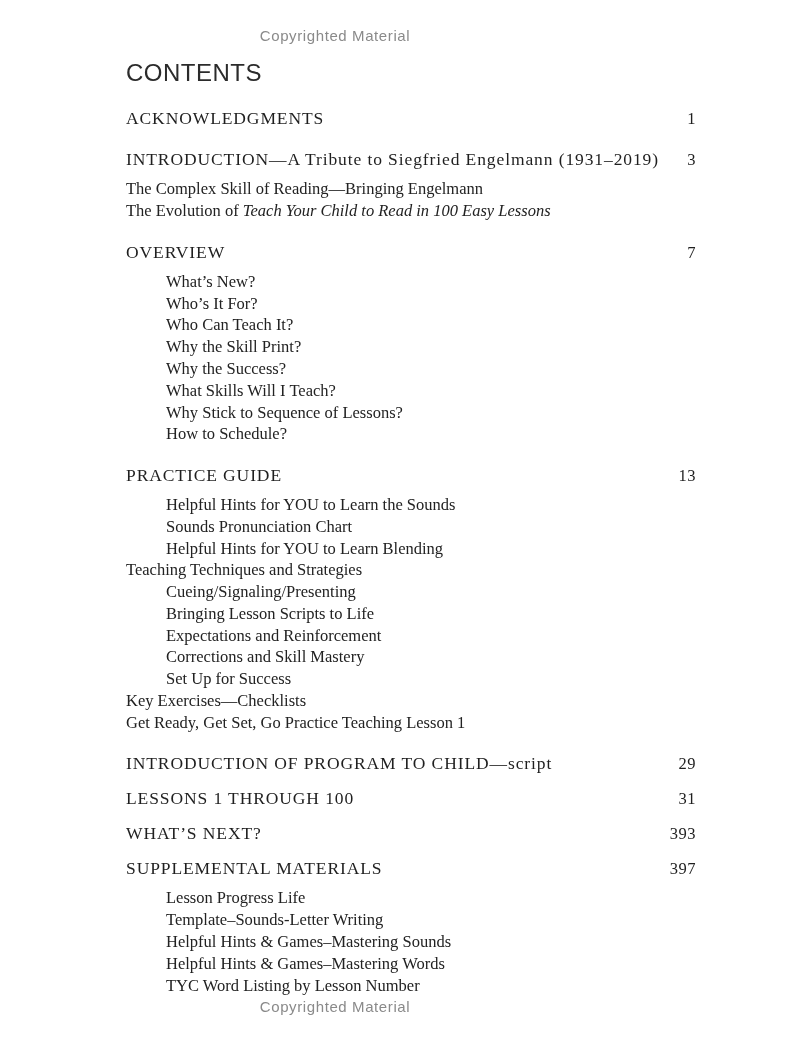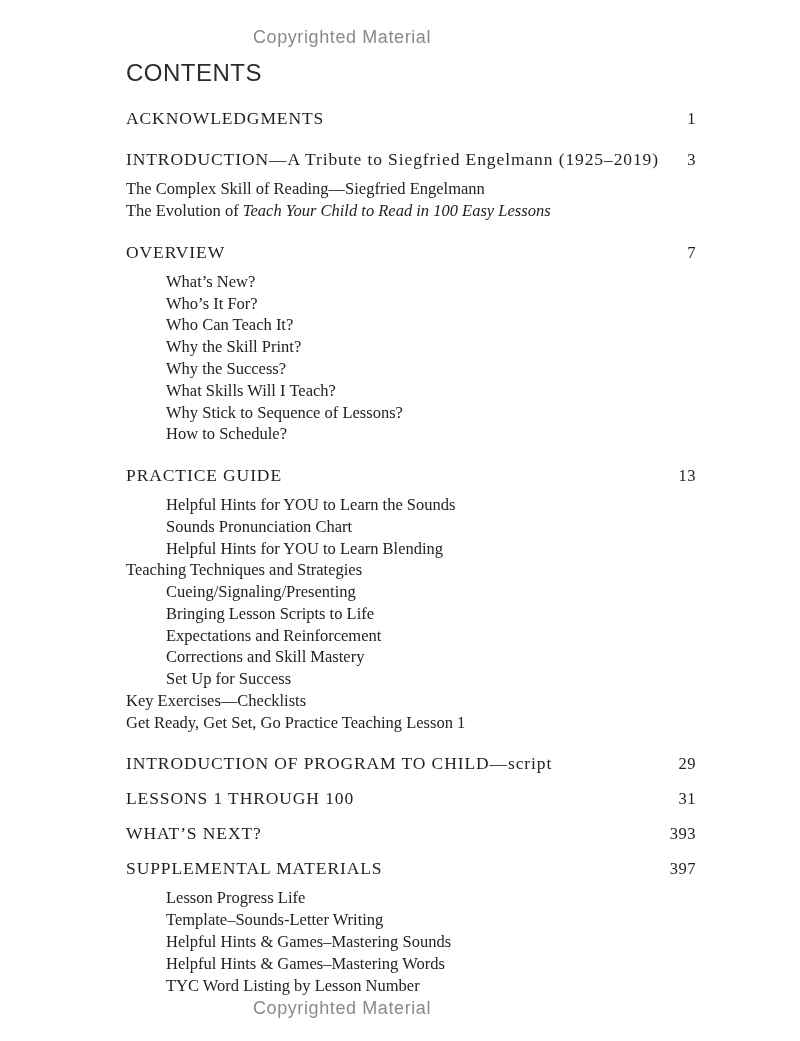--- a/index.html
+++ b/index.html
@@ -16,25 +16,25 @@
     overflow: hidden;
   }
   .page {
     width: 800px;
     height: 1041px;
     position: relative;
     box-sizing: border-box;
   }
   .watermark {
     position: absolute;
-    left: 16px;
+    left: 9px;
     width: 652px;
     text-align: center;
     font-family: "Liberation Sans", sans-serif;
-    font-size: 18px;
+    font-size: 15px;
     letter-spacing: 0.6px;
     color: #8a8a8a;
   }
   .watermark-top { top: 27px; }
   .watermark-bottom { top: 998px; }
 
   .content-area {
     position: absolute;
     left: 126px;
     top: 60px;
@@ -118,28 +118,28 @@
     <div class="toc">
 
       <div class="row entry-major">
         <span class="label">ACKNOWLEDGMENTS</span>
         <span class="page-no">1</span>
       </div>
 
       <div class="spacer-lg"></div>
 
       <div class="row entry-major">
-        <span class="label">INTRODUCTION—A Tribute to Siegfried Engelmann (1925–2019)</span>
+        <span class="label">INTRODUCTION—A Tribute to Siegfried Engelmann (1931–2019)</span>
         <span class="page-no">3</span>
       </div>
 
       <div class="spacer-sm"></div>
 
       <div class="group tight">
-        <div class="entry-sub">The Complex Skill of Reading—Siegfried Engelmann</div>
+        <div class="entry-sub">The Complex Skill of Reading—Bringing Engelmann</div>
         <div class="entry-sub"><span>The Evolution of </span><span class="italic">Teach Your Child to Read in 100 Easy Lessons</span></div>
       </div>
 
       <div class="spacer-lg"></div>
 
       <div class="row entry-major">
         <span class="label">OVERVIEW</span>
         <span class="page-no">7</span>
       </div>
 

